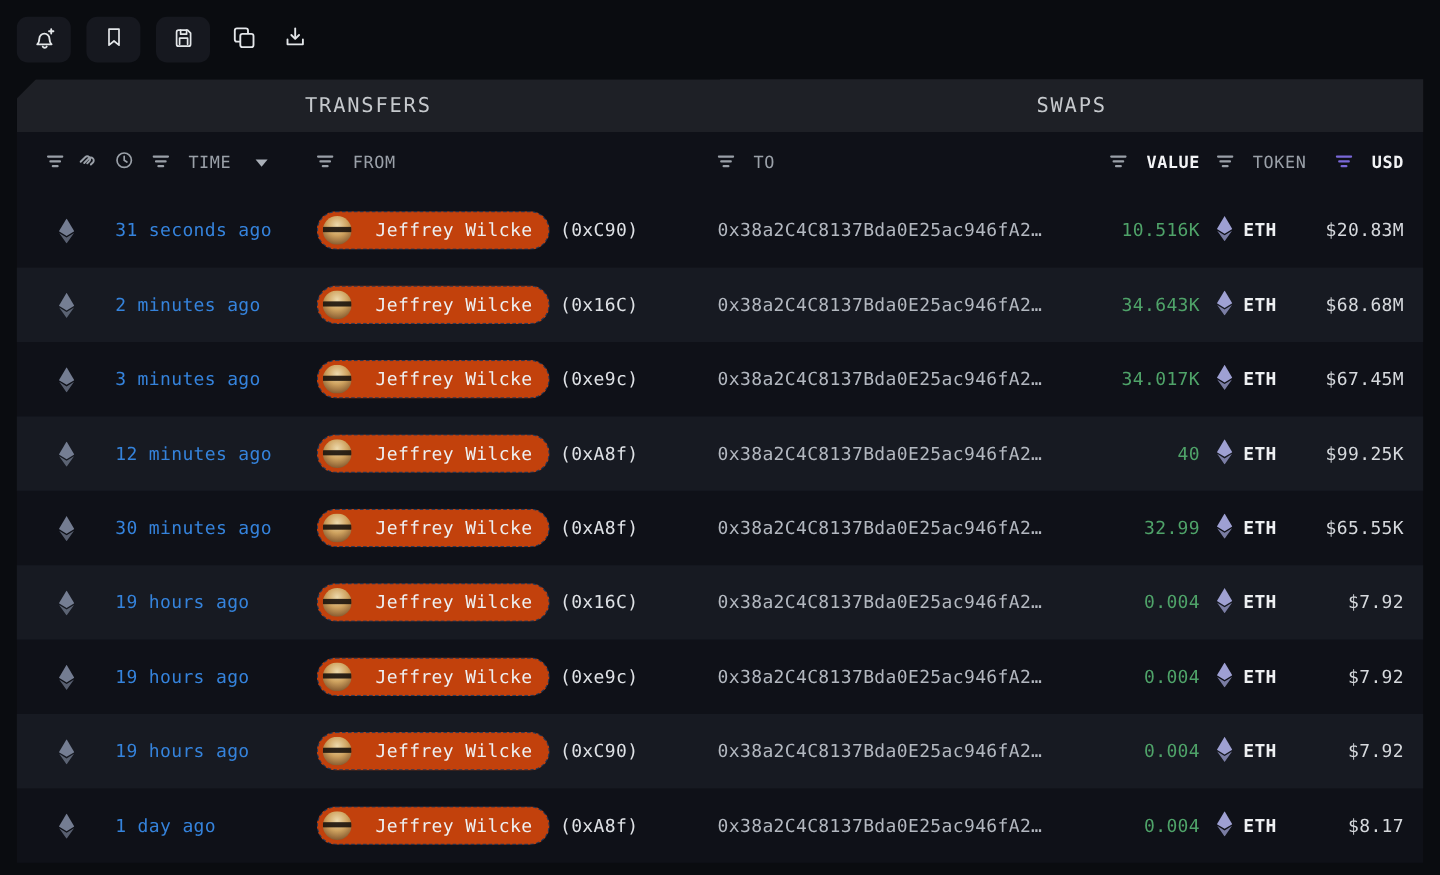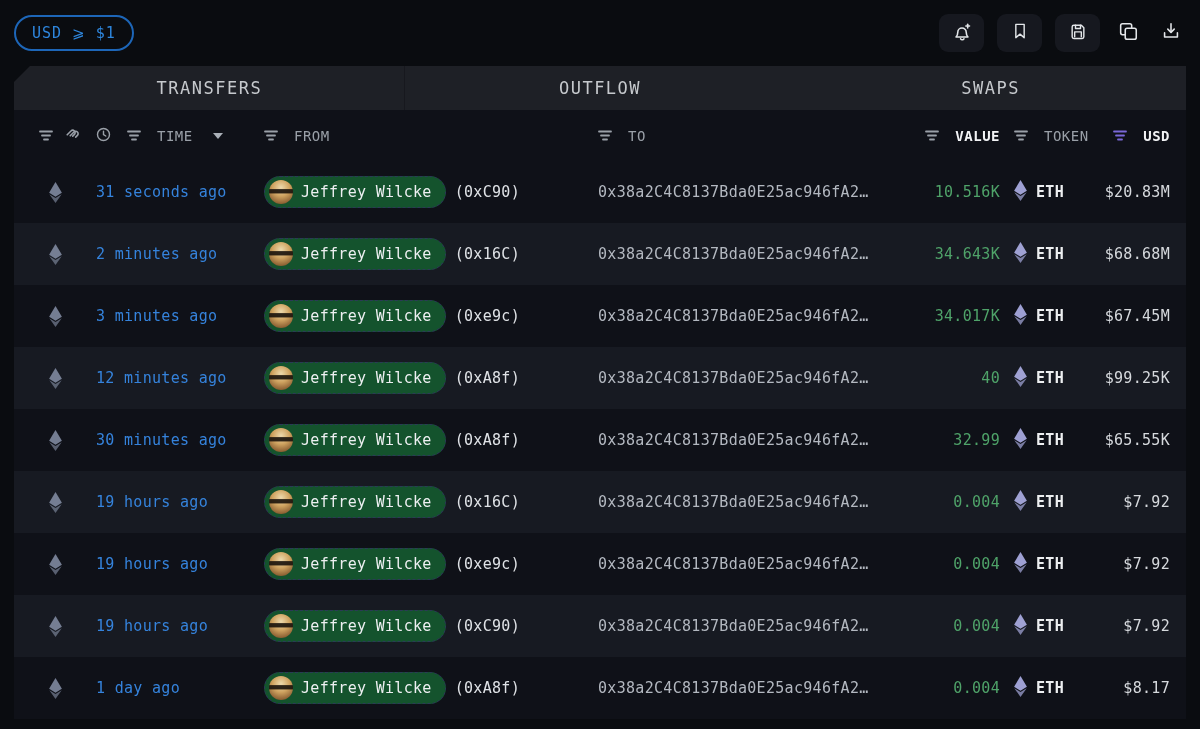--- a/index.html
+++ b/index.html
@@ -64,23 +64,23 @@
     border-left:5px solid transparent; border-right:5px solid transparent;
     border-top:6px solid #aab0b8;
   }
 
   .row { height:62px; font-size:15px; letter-spacing:0.3px; }
   .row:nth-child(even) { background:#171a22; }
   .c-ethicon { display:flex; justify-content:center; }
   .c-time { color:#3583dc; cursor:pointer; white-space:nowrap; }
   .c-from { display:flex; align-items:center; gap:9px; white-space:nowrap; }
   .pill {
-    display:inline-flex; align-items:center; gap:8px;
+    display:inline-flex; align-items:center; gap:20px;
     border:1px dashed #2b3a57; border-radius:16px;
-    background:#14532d; padding:3px 13px 3px 4px; cursor:pointer;
+    background:#c2410c; padding:3px 13px 3px 4px; cursor:pointer;
   }
   .avatar {
     width:24px; height:24px; border-radius:50%; flex:none;
     background:
       linear-gradient(to bottom, rgba(0,0,0,0) 36%, rgba(25,18,12,0.9) 40%, rgba(25,18,12,0.9) 54%, rgba(0,0,0,0) 58%),
       radial-gradient(circle at 50% 32%, #ecd9ac 0%, #cfa360 42%, #8d6134 78%, #573a1f 100%);
   }
   .name { color:#eef0f2; }
   .suffix { color:#dfe2e6; }
   .c-to { color:#b3b8c0; white-space:nowrap; overflow:hidden; cursor:pointer; }
@@ -98,23 +98,20 @@
   .wm-text {
     font-size:100px; font-weight:bold; letter-spacing:0px;
     color:rgba(255,255,255,0.055); transform:scaleX(0.96);
     white-space:nowrap; line-height:1;
   }
 </style>
 </head>
 <body>
 
 <div class="topbar">
-  <div class="chip">
-    <span>USD ⩾ $1</span>
-  </div>
   <div class="actions">
     <div class="icon-btn">
       <span>
         <svg width="22" height="22" viewBox="0 0 24 24" fill="none" stroke-width="1.7" stroke-linecap="round" stroke-linejoin="round">
           <path d="M6 17h11c-1.4-1.6-1.9-3.2-1.9-5.2a4.6 4.6 0 0 0-9.2 0c0 2-.5 3.6-1.9 5.2z" transform="translate(1.5 1.5)"></path>
           <path d="M10.5 20.5a2 2 0 0 0 3.6 0"></path>
           <path d="M18.2 4.6v4"></path>
             <path d="M16.2 6.6h4"></path>
         </svg>
       </span>
@@ -152,21 +149,20 @@
         </svg>
       </span>
     </div>
   </div>
 </div>
 
 <div class="shell">
 
   <div class="tabs">
     <div class="tab">TRANSFERS</div>
-    <div class="tab">OUTFLOW</div>
     <div class="tab">SWAPS</div>
   </div>
 
   <div class="table">
 
     <div class="grid-row thead">
       <div class="h-cell h-first">
         <span>
           <svg width="14" height="11" viewBox="0 0 14 11" stroke-width="1.8" stroke-linecap="round">
               <path d="M1 1.5h12"></path>

